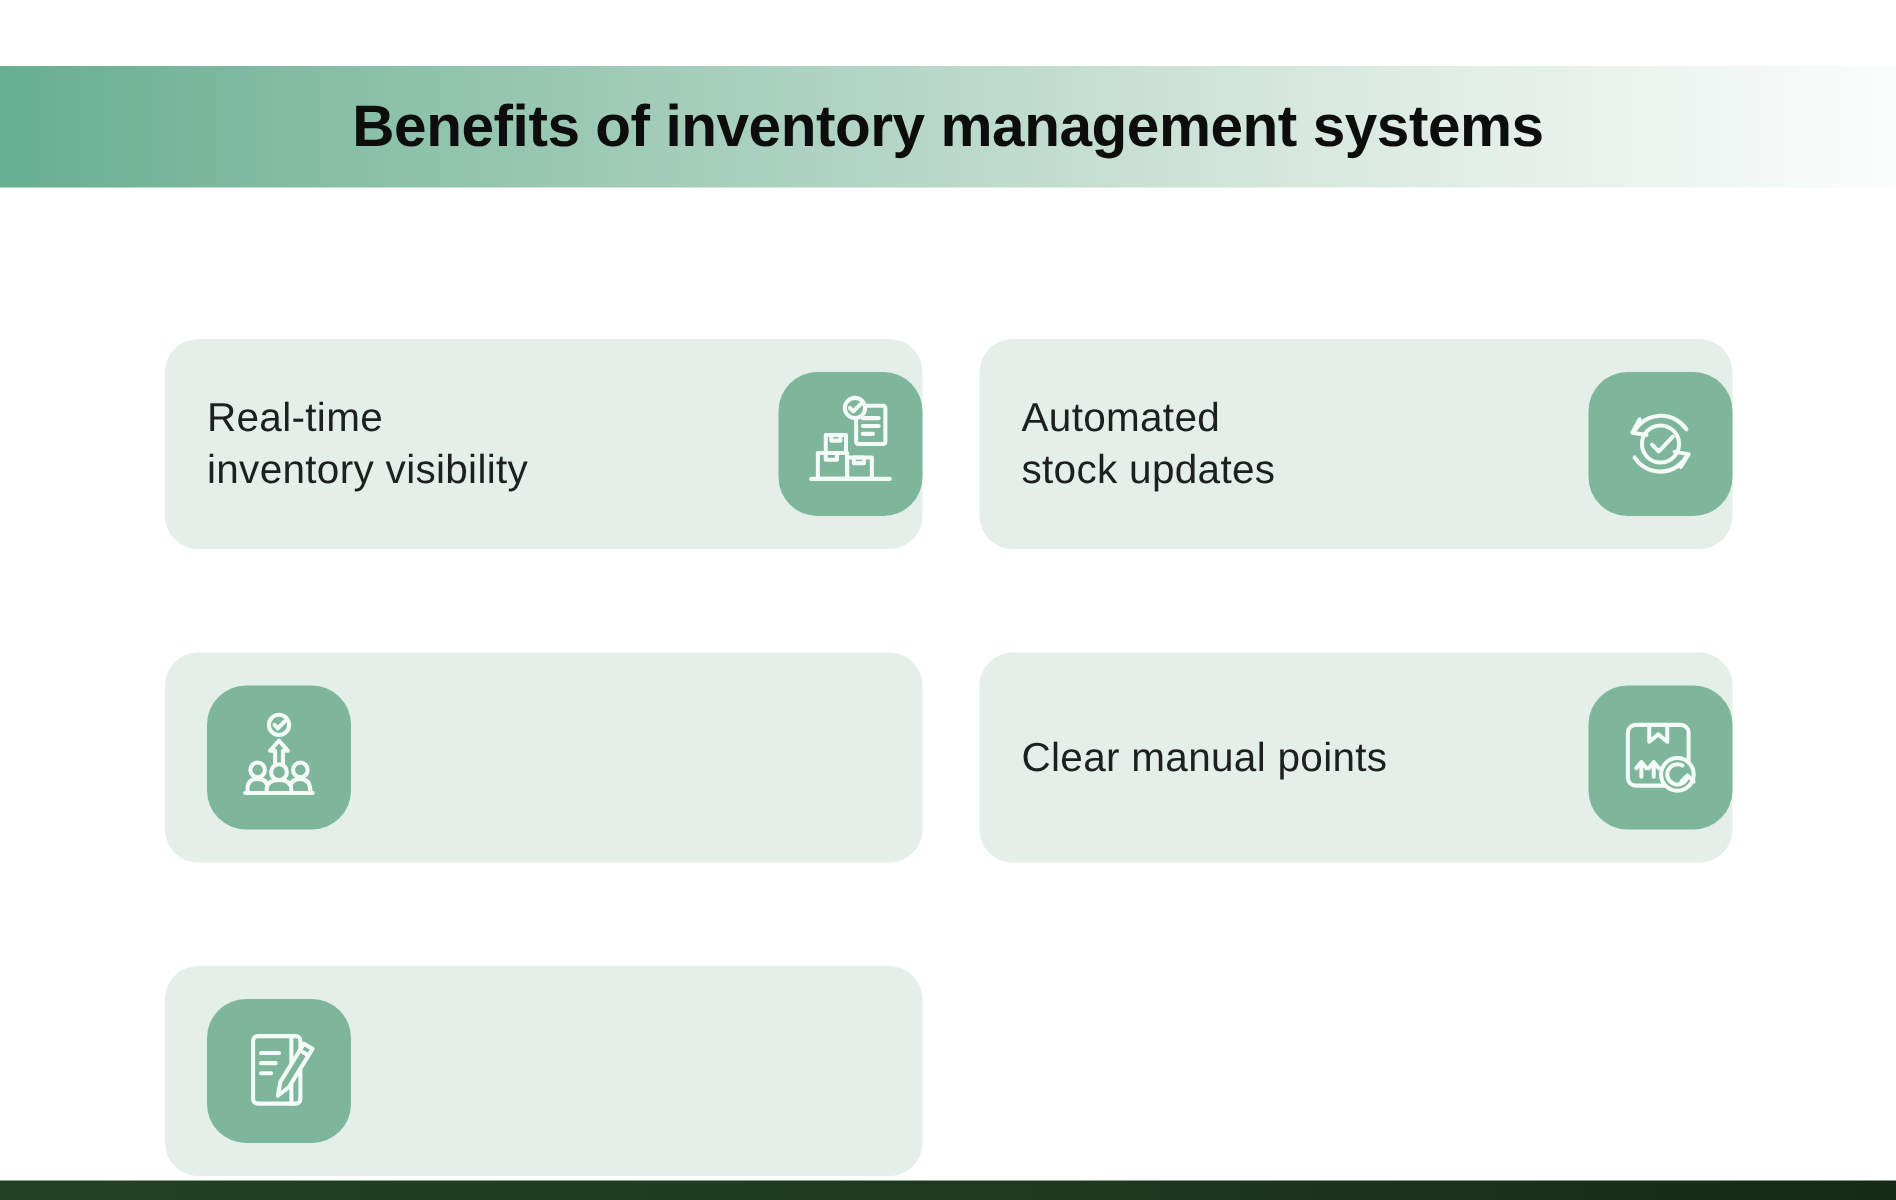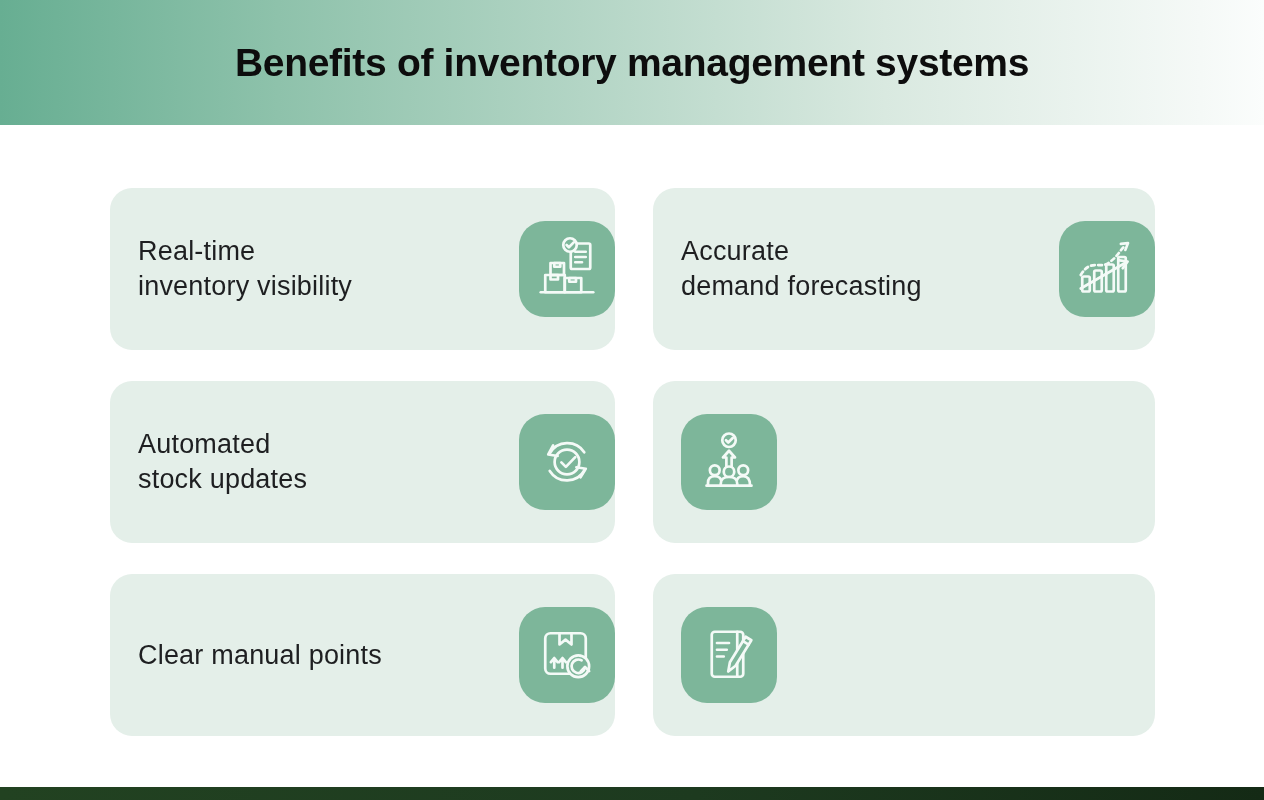--- a/index.html
+++ b/index.html
@@ -5,42 +5,42 @@
   * { margin: 0; padding: 0; box-sizing: border-box; }
   html, body { width: 1264px; height: 800px; overflow: hidden; }
   body {
     font-family: "Liberation Sans", sans-serif;
     background: #ffffff;
     position: relative;
   }
 
   
   .header {
-    width: 1264px; height: 125px;
+    width: 1264px; height: 81px;
     background: linear-gradient(90deg, #67ae92 0%, #8ec2ab 22%, #b3d5c5 46%, #d9e9e0 70%, #f5f9f7 95%, #fbfdfc 100%);
-    display: flex; align-items: center; justify-content: center;
+    display: flex; align-items: center; justify-content: center; margin-top: 44px;
   }
   .header h1 {
     font-size: 39px; font-weight: 700; color: #0d0d0d; letter-spacing: -0.3px;
   }
 
   
   .grid {
     display: grid;
     grid-template-columns: 505px 502px;
     column-gap: 38px;
     row-gap: 31px;
     padding: 63px 109px 0 110px;
   }
   .card {
-    height: 162px;
+    height: 140px;
     background: #e4efe9;
     border-radius: 22px;
     display: flex; align-items: center; justify-content: space-between;
-    padding-left: 28px; 
+    padding-left: 28px;  margin-top: 38px;
   }
   .card-label {
     font-size: 27px; line-height: 35px; color: #1e1f21;
     white-space: pre-line; letter-spacing: 0.2px;
   }
   .icon-tile {
     width: 96px; height: 96px; flex: 0 0 96px;
     background: #7db69a; border-radius: 26px;
     display: flex; align-items: center; justify-content: center;
   }
@@ -75,36 +75,20 @@
         <rect x="31" y="40" width="8" height="5"></rect>
         <rect x="19" y="56" width="26" height="23"></rect>
         <rect x="26" y="56" width="10" height="6"></rect>
         <rect x="45" y="60" width="22" height="19"></rect>
         <rect x="51" y="60" width="9" height="5"></rect>
         <path d="M13 79 H83"></path>
       </svg>
     </div>
   </div>
 
-  <div class="card">
-    <div class="card-label">Accurate
-demand forecasting</div>
-    <div class="icon-tile">
-      <svg width="72" height="72" viewBox="0 0 96 96" fill="none" stroke="#f4faf7" stroke-width="3.6" stroke-linecap="round" stroke-linejoin="round">
-        <rect x="15" y="58" width="10" height="20" rx="2"></rect>
-        <rect x="31" y="50" width="10" height="28" rx="2"></rect>
-        <rect x="47" y="42" width="10" height="36" rx="2"></rect>
-        <rect x="63" y="32" width="10" height="46" rx="2"></rect>
-        <path d="M13 56 C 26 34, 38 48, 50 40 S 66 22, 72 17" stroke-dasharray="5 4.5"></path>
-        <path d="M66.5 14.5 L76 13.5 L72.5 22.5"></path>
-        <path d="M13 74 L72 40"></path>
-        <path d="M64.5 36.5 L75.5 38 L69 47"></path>
-      </svg>
-    </div>
-  </div>
 
   <div class="card">
     <div class="card-label">Automated
 stock updates</div>
     <div class="icon-tile">
       <svg width="72" height="72" viewBox="0 0 96 96" fill="none" stroke="#f4faf7" stroke-width="3.6" stroke-linecap="round" stroke-linejoin="round">
         <circle cx="48" cy="48" r="16.5"></circle>
         <path d="M40.5 48.5 l6 6 l12.5 -13"></path>
         <path d="M71 35 A27 27 0 0 0 25 36.5"></path>
         <path d="M29.5 26 L23 38 L35.5 40"></path>

